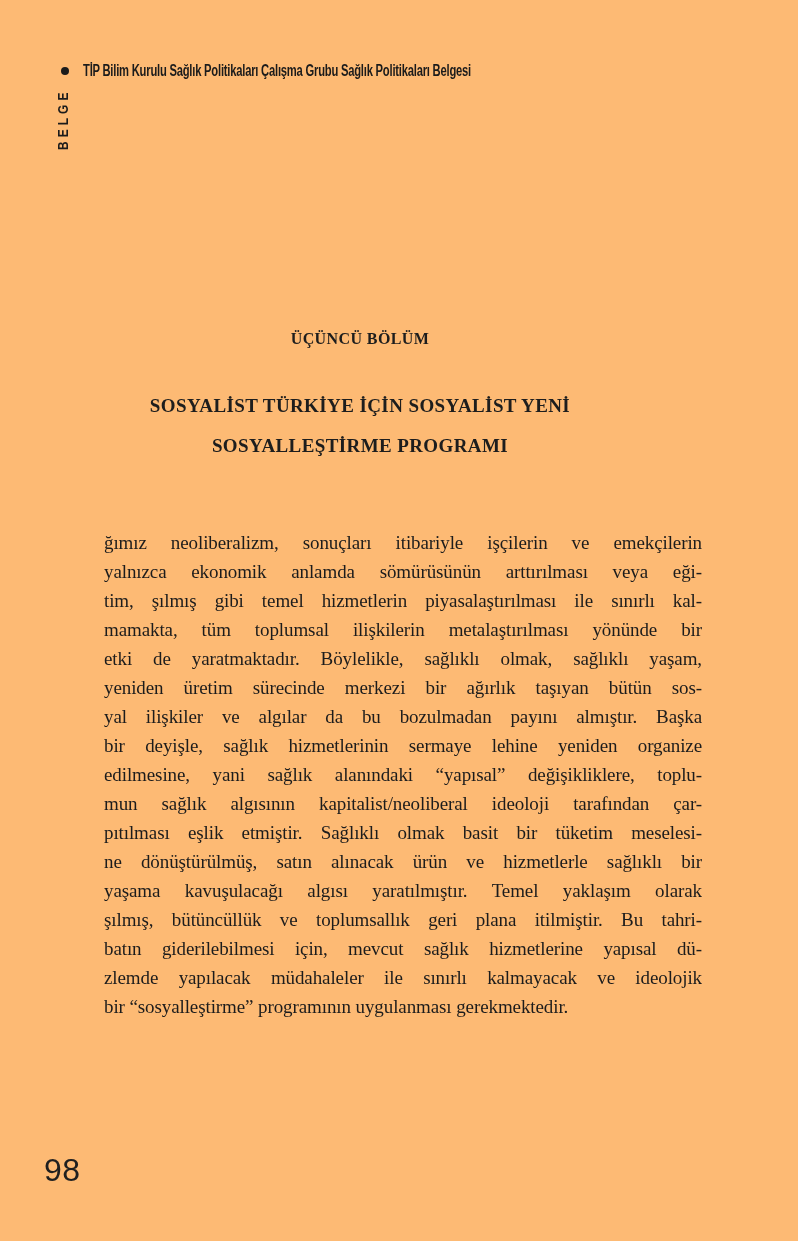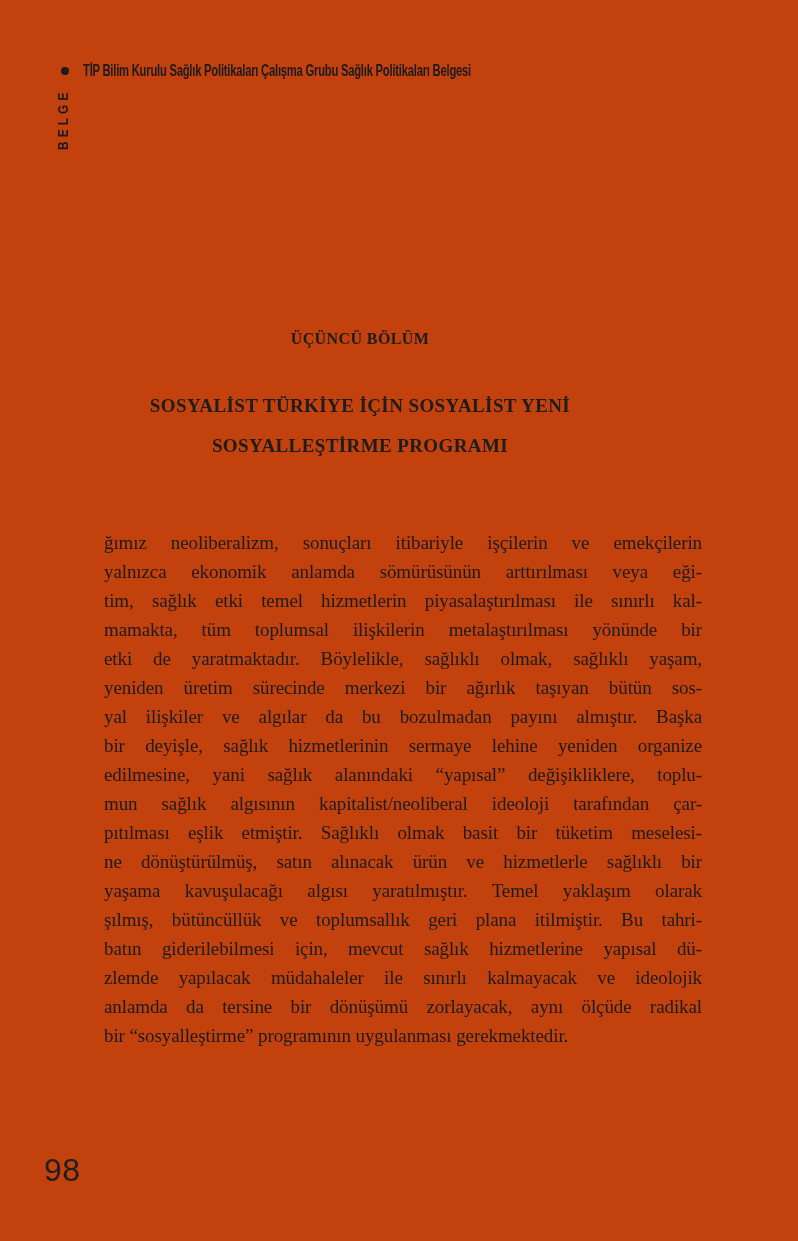--- a/index.html
+++ b/index.html
@@ -7,21 +7,21 @@
     width: 798px; height: 1241px;
     background: #ffffff;
     font-family: "Liberation Serif", serif;
     color: #1c1c1c;
     position: relative;
     overflow: hidden;
   }
   .page {
     position: relative;
     width: 798px; height: 1241px;
-    background: #c2410c;
+    background: #fdba74;
   }
 
   
   .running-header {
     position: absolute;
     top: 62px; left: 61px;
     display: flex;
     align-items: center;
     white-space: nowrap;
   }
@@ -127,33 +127,32 @@
   <div class="chapter-kicker">ÜÇÜNCÜ BÖLÜM</div>
 
   <div class="chapter-title">
     <div>SOSYALİST TÜRKİYE İÇİN SOSYALİST YENİ</div>
     <div>SOSYALLEŞTİRME PROGRAMI</div>
   </div>
 
   <div class="body-text">
     <div class="body-line">ğımız neoliberalizm, sonuçları itibariyle işçilerin ve emekçilerin</div>
     <div class="body-line">yalnızca ekonomik anlamda sömürüsünün arttırılması veya eği-</div>
-    <div class="body-line">tim, sağlık etki temel hizmetlerin piyasalaştırılması ile sınırlı kal-</div>
+    <div class="body-line">tim, şılmış gibi temel hizmetlerin piyasalaştırılması ile sınırlı kal-</div>
     <div class="body-line">mamakta, tüm toplumsal ilişkilerin metalaştırılması yönünde bir</div>
     <div class="body-line">etki de yaratmaktadır. Böylelikle, sağlıklı olmak, sağlıklı yaşam,</div>
     <div class="body-line">yeniden üretim sürecinde merkezi bir ağırlık taşıyan bütün sos-</div>
     <div class="body-line">yal ilişkiler ve algılar da bu bozulmadan payını almıştır. Başka</div>
     <div class="body-line">bir deyişle, sağlık hizmetlerinin sermaye lehine yeniden organize</div>
     <div class="body-line">edilmesine, yani sağlık alanındaki “yapısal” değişikliklere, toplu-</div>
     <div class="body-line">mun sağlık algısının kapitalist/neoliberal ideoloji tarafından çar-</div>
     <div class="body-line">pıtılması eşlik etmiştir. Sağlıklı olmak basit bir tüketim meselesi-</div>
     <div class="body-line">ne dönüştürülmüş, satın alınacak ürün ve hizmetlerle sağlıklı bir</div>
     <div class="body-line">yaşama kavuşulacağı algısı yaratılmıştır. Temel yaklaşım olarak</div>
     <div class="body-line">şılmış, bütüncüllük ve toplumsallık geri plana itilmiştir. Bu tahri-</div>
     <div class="body-line">batın giderilebilmesi için, mevcut sağlık hizmetlerine yapısal dü-</div>
     <div class="body-line">zlemde yapılacak müdahaleler ile sınırlı kalmayacak ve ideolojik</div>
-    <div class="body-line">anlamda da tersine bir dönüşümü zorlayacak, aynı ölçüde radikal</div>
     <div class="body-line last">bir “sosyalleştirme” programının uygulanması gerekmektedir.</div>
   </div>
 
   <div class="page-number">98</div>
 
 </div>
 
 </body></html>

